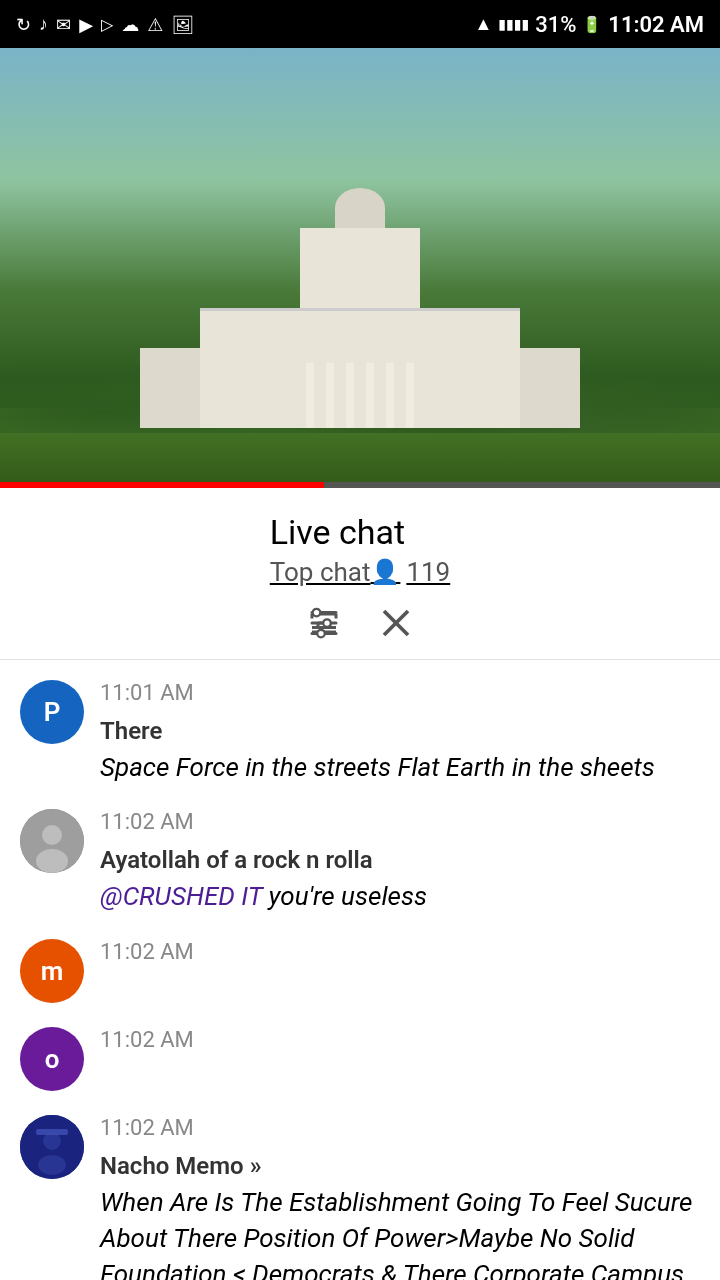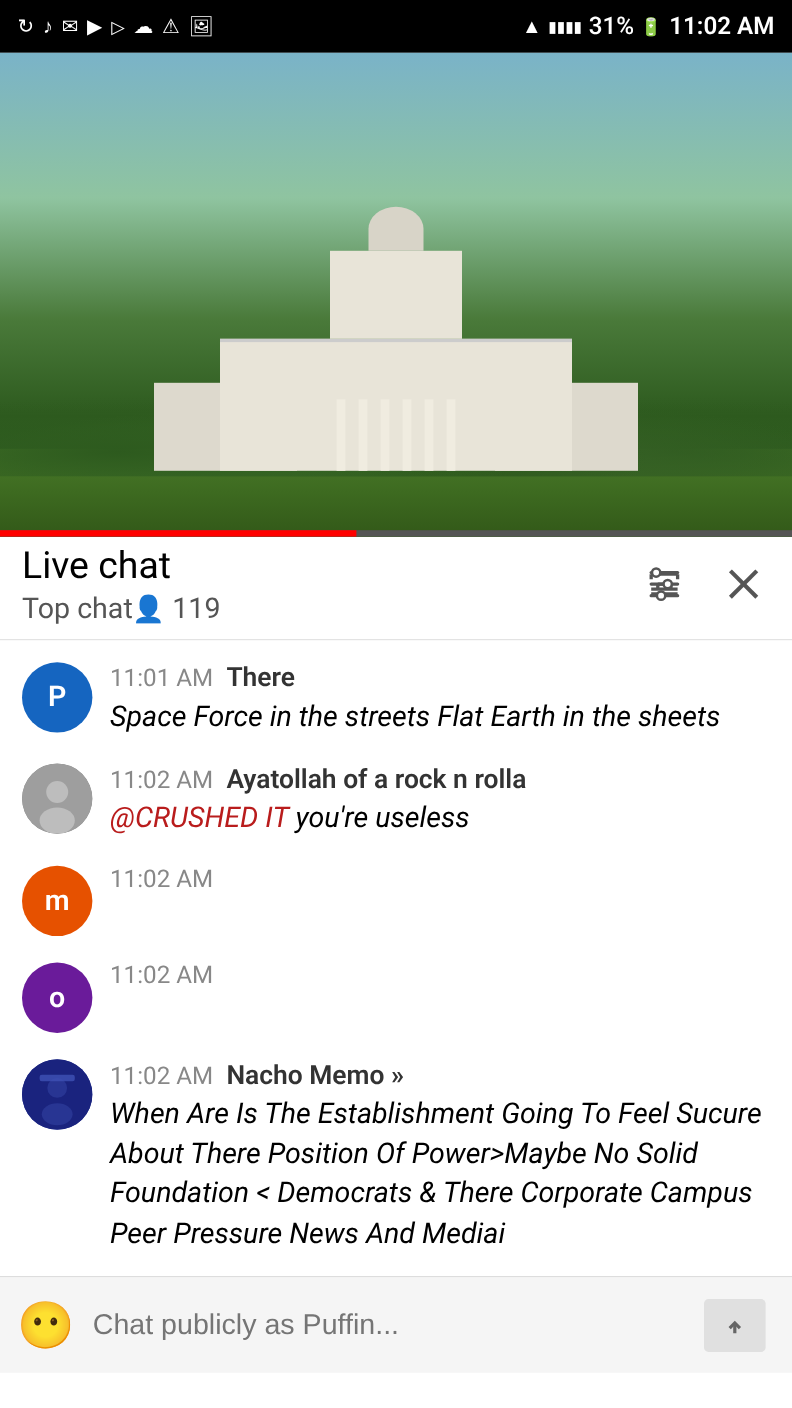--- a/index.html
+++ b/index.html
@@ -156,35 +156,37 @@
     .livechat-panel {
       background: #fff;
       width: 720px;
     }
 
     
     .livechat-header {
       display: flex;
       align-items: center;
       justify-content: space-between;
-      padding: 6px 20px 0 20px;
+      padding: 24px 20px 0 20px;
       border-bottom: 1px solid #e0e0e0;
+      flex-direction: column;
     }
     .livechat-header-left {}
     .livechat-title {
       font-size: 34px;
       font-weight: 400;
       color: #000;
       line-height: 1.2;
     }
     .livechat-sub {
       display: flex;
       align-items: center;
       padding-bottom: 12px;
       margin-top: 4px;
+      text-decoration: underline;
     }
     .livechat-sub-text {
       font-size: 26px;
       color: #555;
     }
     .viewer-count {
       display: flex;
       align-items: center;
       gap: 6px;
       color: #555;
@@ -231,41 +233,42 @@
       justify-content: center;
       font-size: 26px;
       font-weight: 600;
       color: #fff;
     }
     .msg-content {
       flex: 1;
     }
     .msg-meta {
       display: flex;
-      align-items: flex-end;
+      align-items: flex-start;
       gap: 12px;
       margin-bottom: 4px;
+      flex-direction: column;
     }
     .msg-time {
       font-size: 22px;
       color: #888;
     }
     .msg-username {
       font-size: 24px;
       font-weight: 600;
       color: #333;
     }
     .msg-text {
       font-size: 26px;
       color: #000;
       line-height: 1.4;
       font-style: italic;
     }
     .msg-text .mention {
-      color: #b91c1c;
+      color: #4c1d95;
     }
 
     
     .av-blue { background: #1565c0; }
     .av-gray { background: #757575; }
     .av-orange { background: #e65100; }
     .av-purple { background: #6a1b9a; }
 
     
     .av-nacho {

